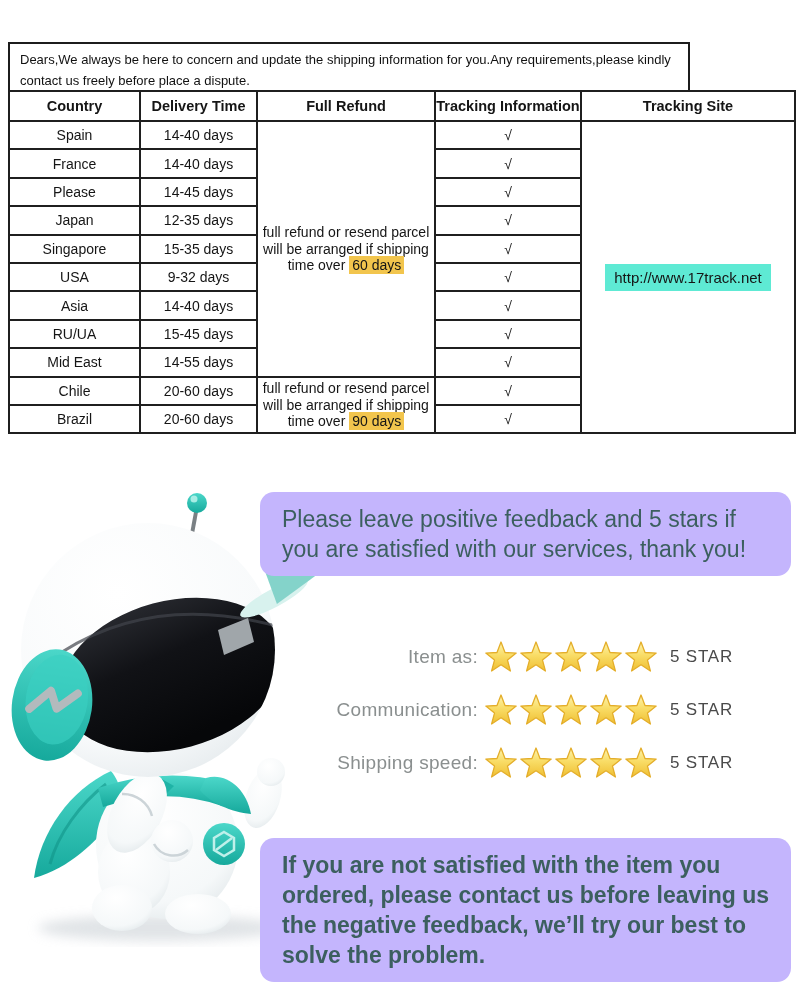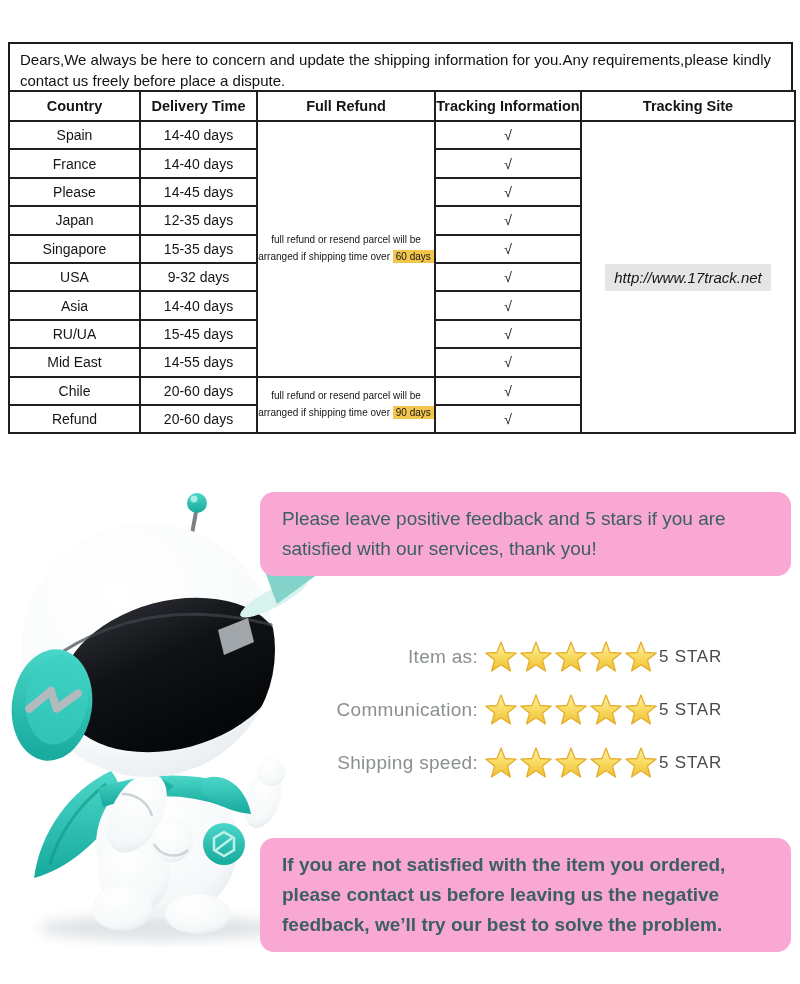--- a/index.html
+++ b/index.html
@@ -3,68 +3,68 @@
 <meta charset="utf-8">
 <style>
   html,body{margin:0;padding:0;background:#ffffff;}
   .page{
     position:relative;width:800px;height:984px;background:#ffffff;overflow:hidden;
     font-family:"Liberation Sans", sans-serif;color:#151515;
   }
 
   
   .notice-box{
-    position:absolute;left:8px;top:42px;width:785px;box-sizing:border-box;
+    position:absolute;left:8px;top:42px;width:682px;box-sizing:border-box;
     border:2px solid #1c1c1c;background:#ffffff;
-    padding:5px 10px 6px 10px;font-size:15px;line-height:21px;color:#111;
+    padding:5px 10px 6px 10px;font-size:13px;line-height:21px;color:#111;
   }
 
   
   table.shipping{
     position:absolute;left:8px;top:90px;border-collapse:collapse;table-layout:fixed;
     width:786px;font-size:14px;color:#151515;
   }
   table.shipping th,table.shipping td{
     border:2px solid #1f1f1f;text-align:center;vertical-align:middle;
     padding:0;background:#fff;
   }
   table.shipping th{height:28px;font-size:14.5px;font-weight:bold;}
   table.shipping td{height:26.4px;}
-  td.refund-cell{font-size:10px;line-height:16.5px;text-align:left;padding:2px 8px;}
+  td.refund-cell{font-size:14px;line-height:16.5px;text-align:left;padding:2px 8px;}
   .hl-yellow{background:#f2c54d;padding:1px 3px;}
   td.site-cell{font-size:15px;}
-  .hl-teal{background:#e5e5e5;padding:5px 9px;display:inline-block;font-style:italic;}
+  .hl-teal{background:#5eead4;padding:5px 9px;display:inline-block;}
   .check{font-size:14px;}
 
   
   .bubble{
     position:absolute;left:260px;width:531px;box-sizing:border-box;
-    background:#f9a8d4;border-radius:14px;padding:12px 22px;
-    font-size:19px;line-height:30px;color:#3c5f5f;
+    background:#c4b5fd;border-radius:14px;padding:12px 22px;
+    font-size:23px;line-height:30px;color:#3c5f5f;
   }
   .bubble-top{top:492px;}
   .bubble-bottom{top:838px;font-weight:bold;}
   .bubble-tail-streak{
     position:absolute;left:236px;top:589px;width:76px;height:18px;
     background:#d8f2ee;border-radius:50%;transform:rotate(-28deg);
   }
   .bubble-tail{
     position:absolute;left:263px;top:569px;width:58px;height:35px;
     background:#84d3ca;clip-path:polygon(2% 0, 100% 8%, 24% 100%);
   }
 
   .ratings{position:absolute;left:330px;top:641px;}
   .rating-row{display:flex;align-items:center;height:32px;margin-bottom:21px;}
   .rating-label{
     width:148px;text-align:right;margin-right:6px;
     font-size:19px;color:#8a8f8f;letter-spacing:0.3px;white-space:nowrap;
   }
   .stars{display:flex;align-items:center;}
   .star{width:34px;height:32px;margin-right:1px;}
-  .rating-value{margin-left:0;font-size:17px;color:#4a4a4a;letter-spacing:0.8px;white-space:nowrap;}
+  .rating-value{margin-left:11px;font-size:17px;color:#4a4a4a;letter-spacing:0.8px;white-space:nowrap;}
 
   .mascot{position:absolute;left:10px;top:472px;width:300px;height:475px;}
 </style>
 </head>
 <body>
 
 <div class="page">
 
   <div class="notice-box">
     <span>Dears,We always be here to concern and update the shipping information for you.Any requirements,please kindly contact us freely before place a dispute.</span>
@@ -141,21 +141,21 @@
     <tr>
       <td>Chile</td>
       <td>20-60 days</td>
       <td class="refund-cell" rowspan="2">
         <span>full refund or resend parcel will be arranged if shipping time over</span>
         <span class="hl-yellow">90 days</span>
       </td>
       <td class="check">√</td>
     </tr>
     <tr>
-      <td>Refund</td>
+      <td>Brazil</td>
       <td>20-60 days</td>
       <td class="check">√</td>
     </tr>
   </tbody>
     </table>
 
   <svg width="0" height="0" style="position:absolute" aria-hidden="true">
     <defs>
       <linearGradient id="starGrad" x1="0" y1="0" x2="0" y2="1">
         <stop offset="0%" stop-color="#fdf4b0"></stop>

